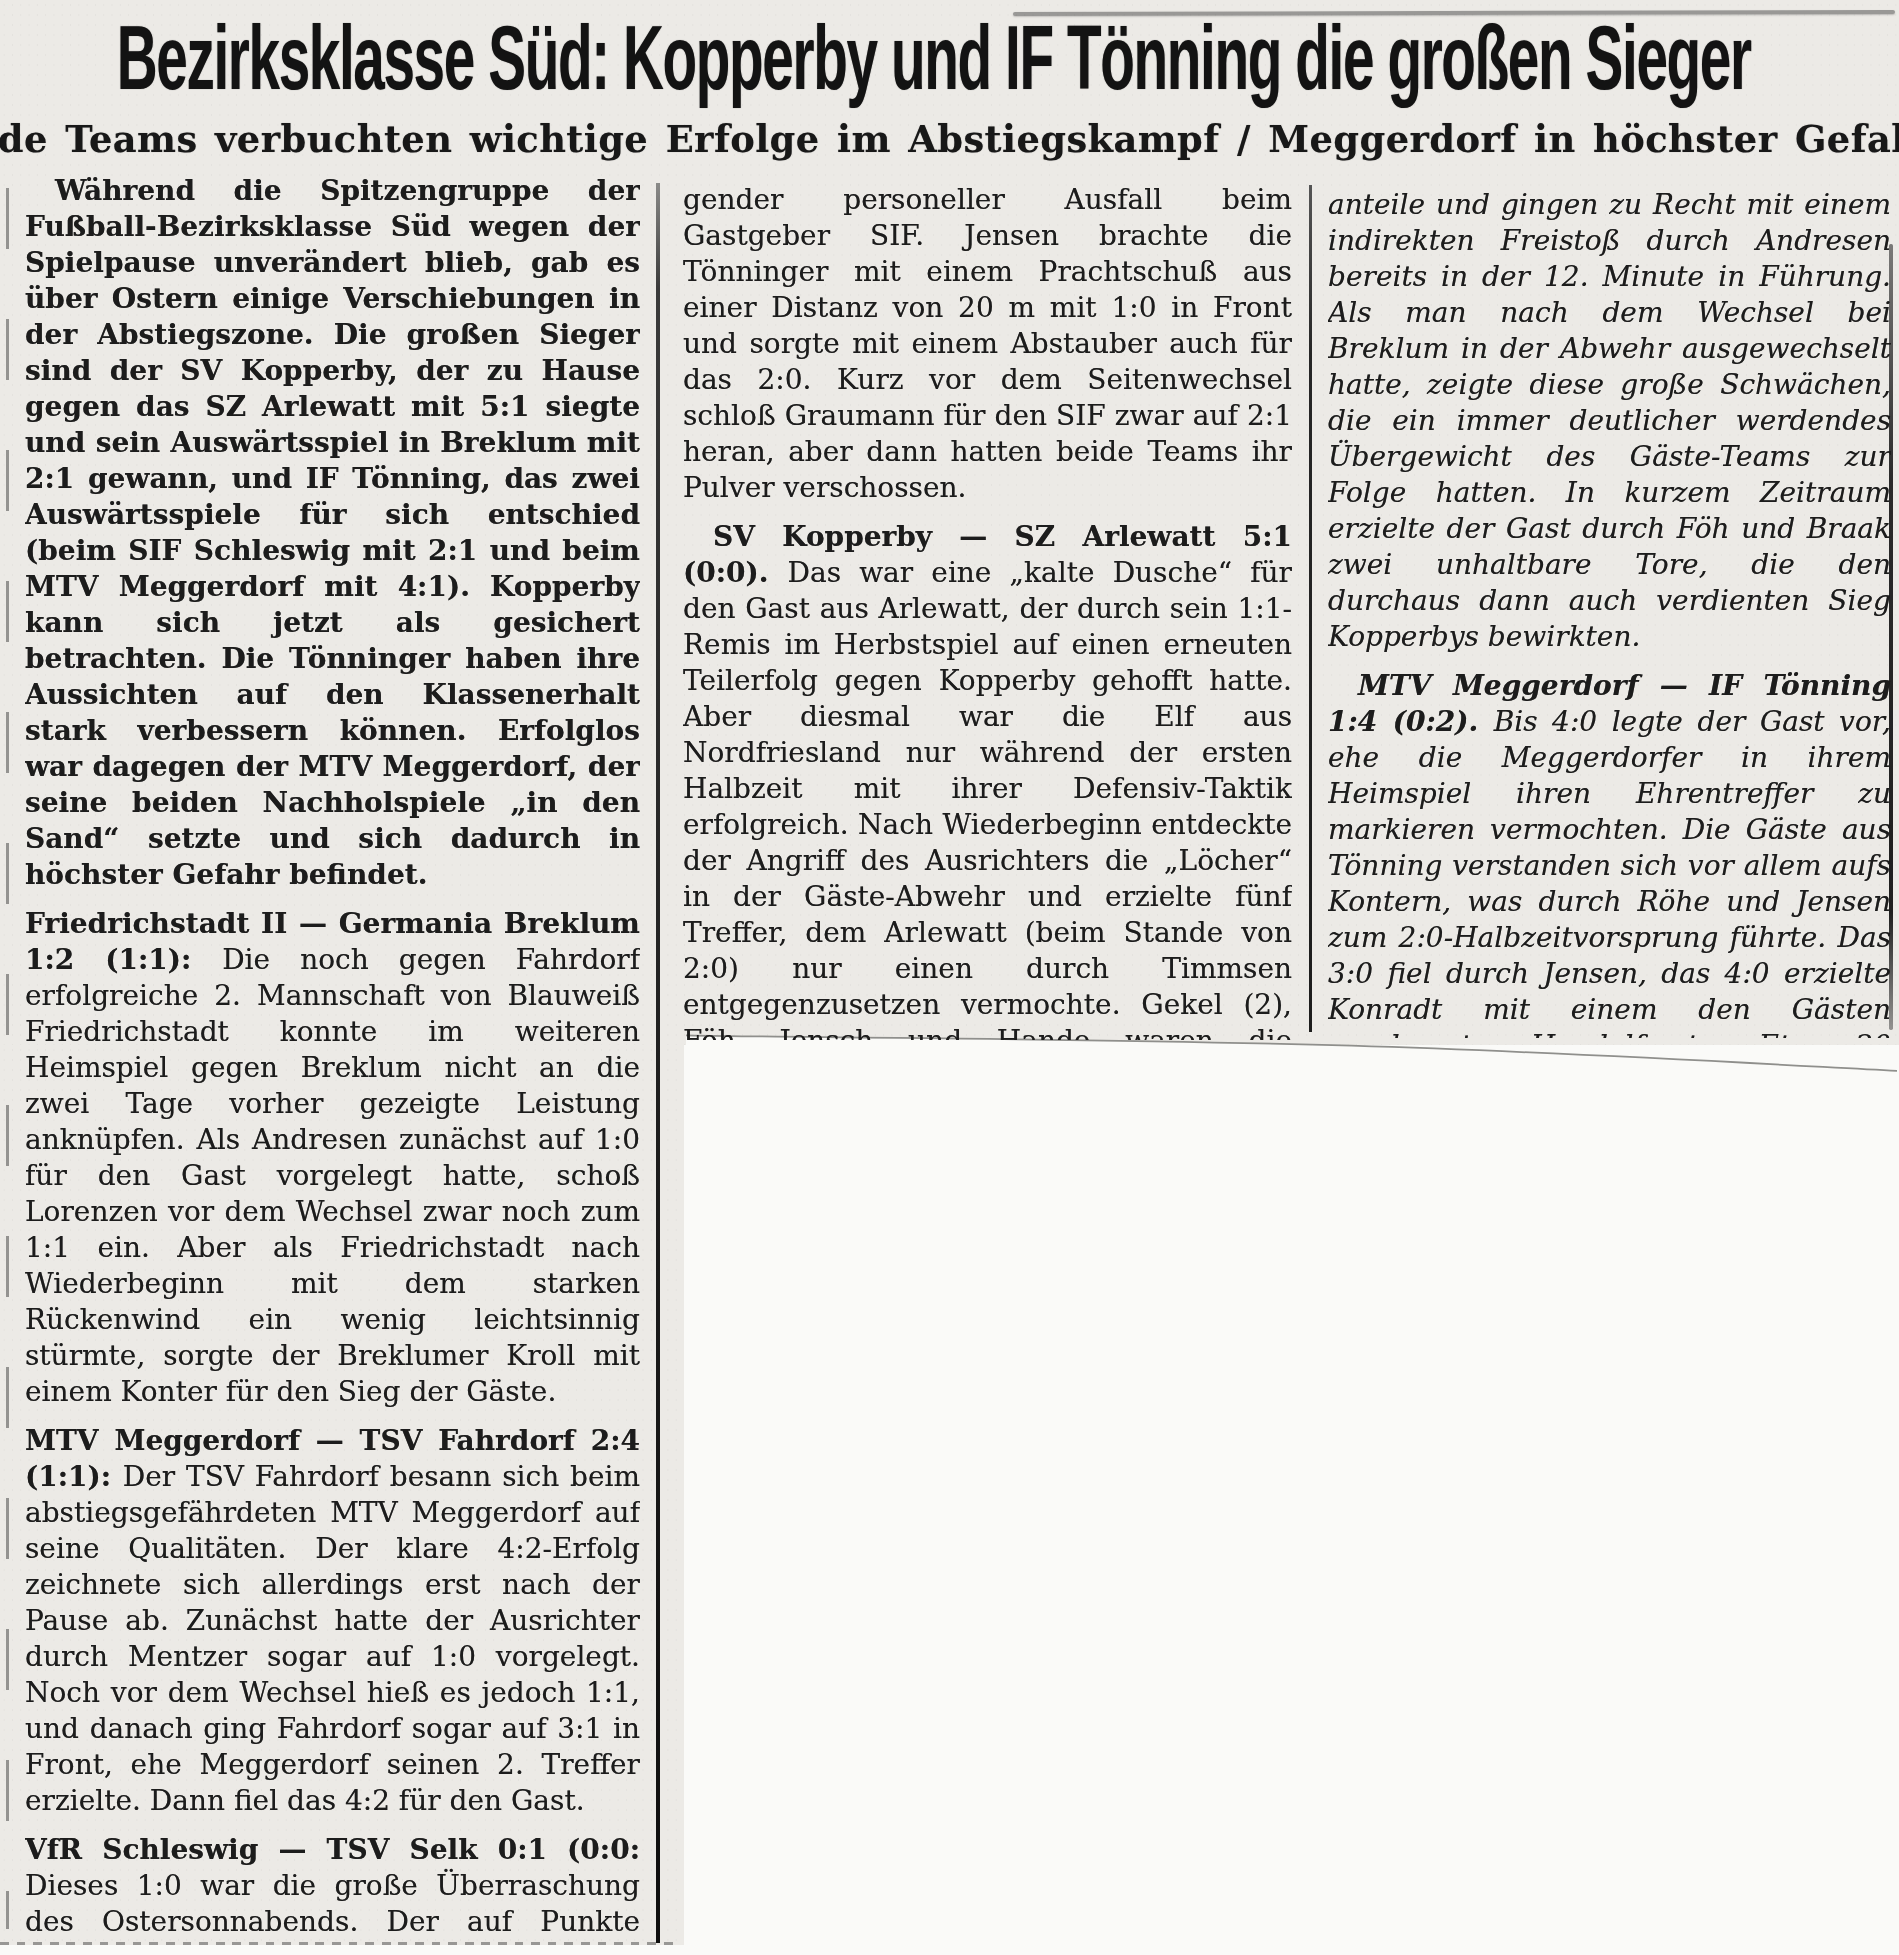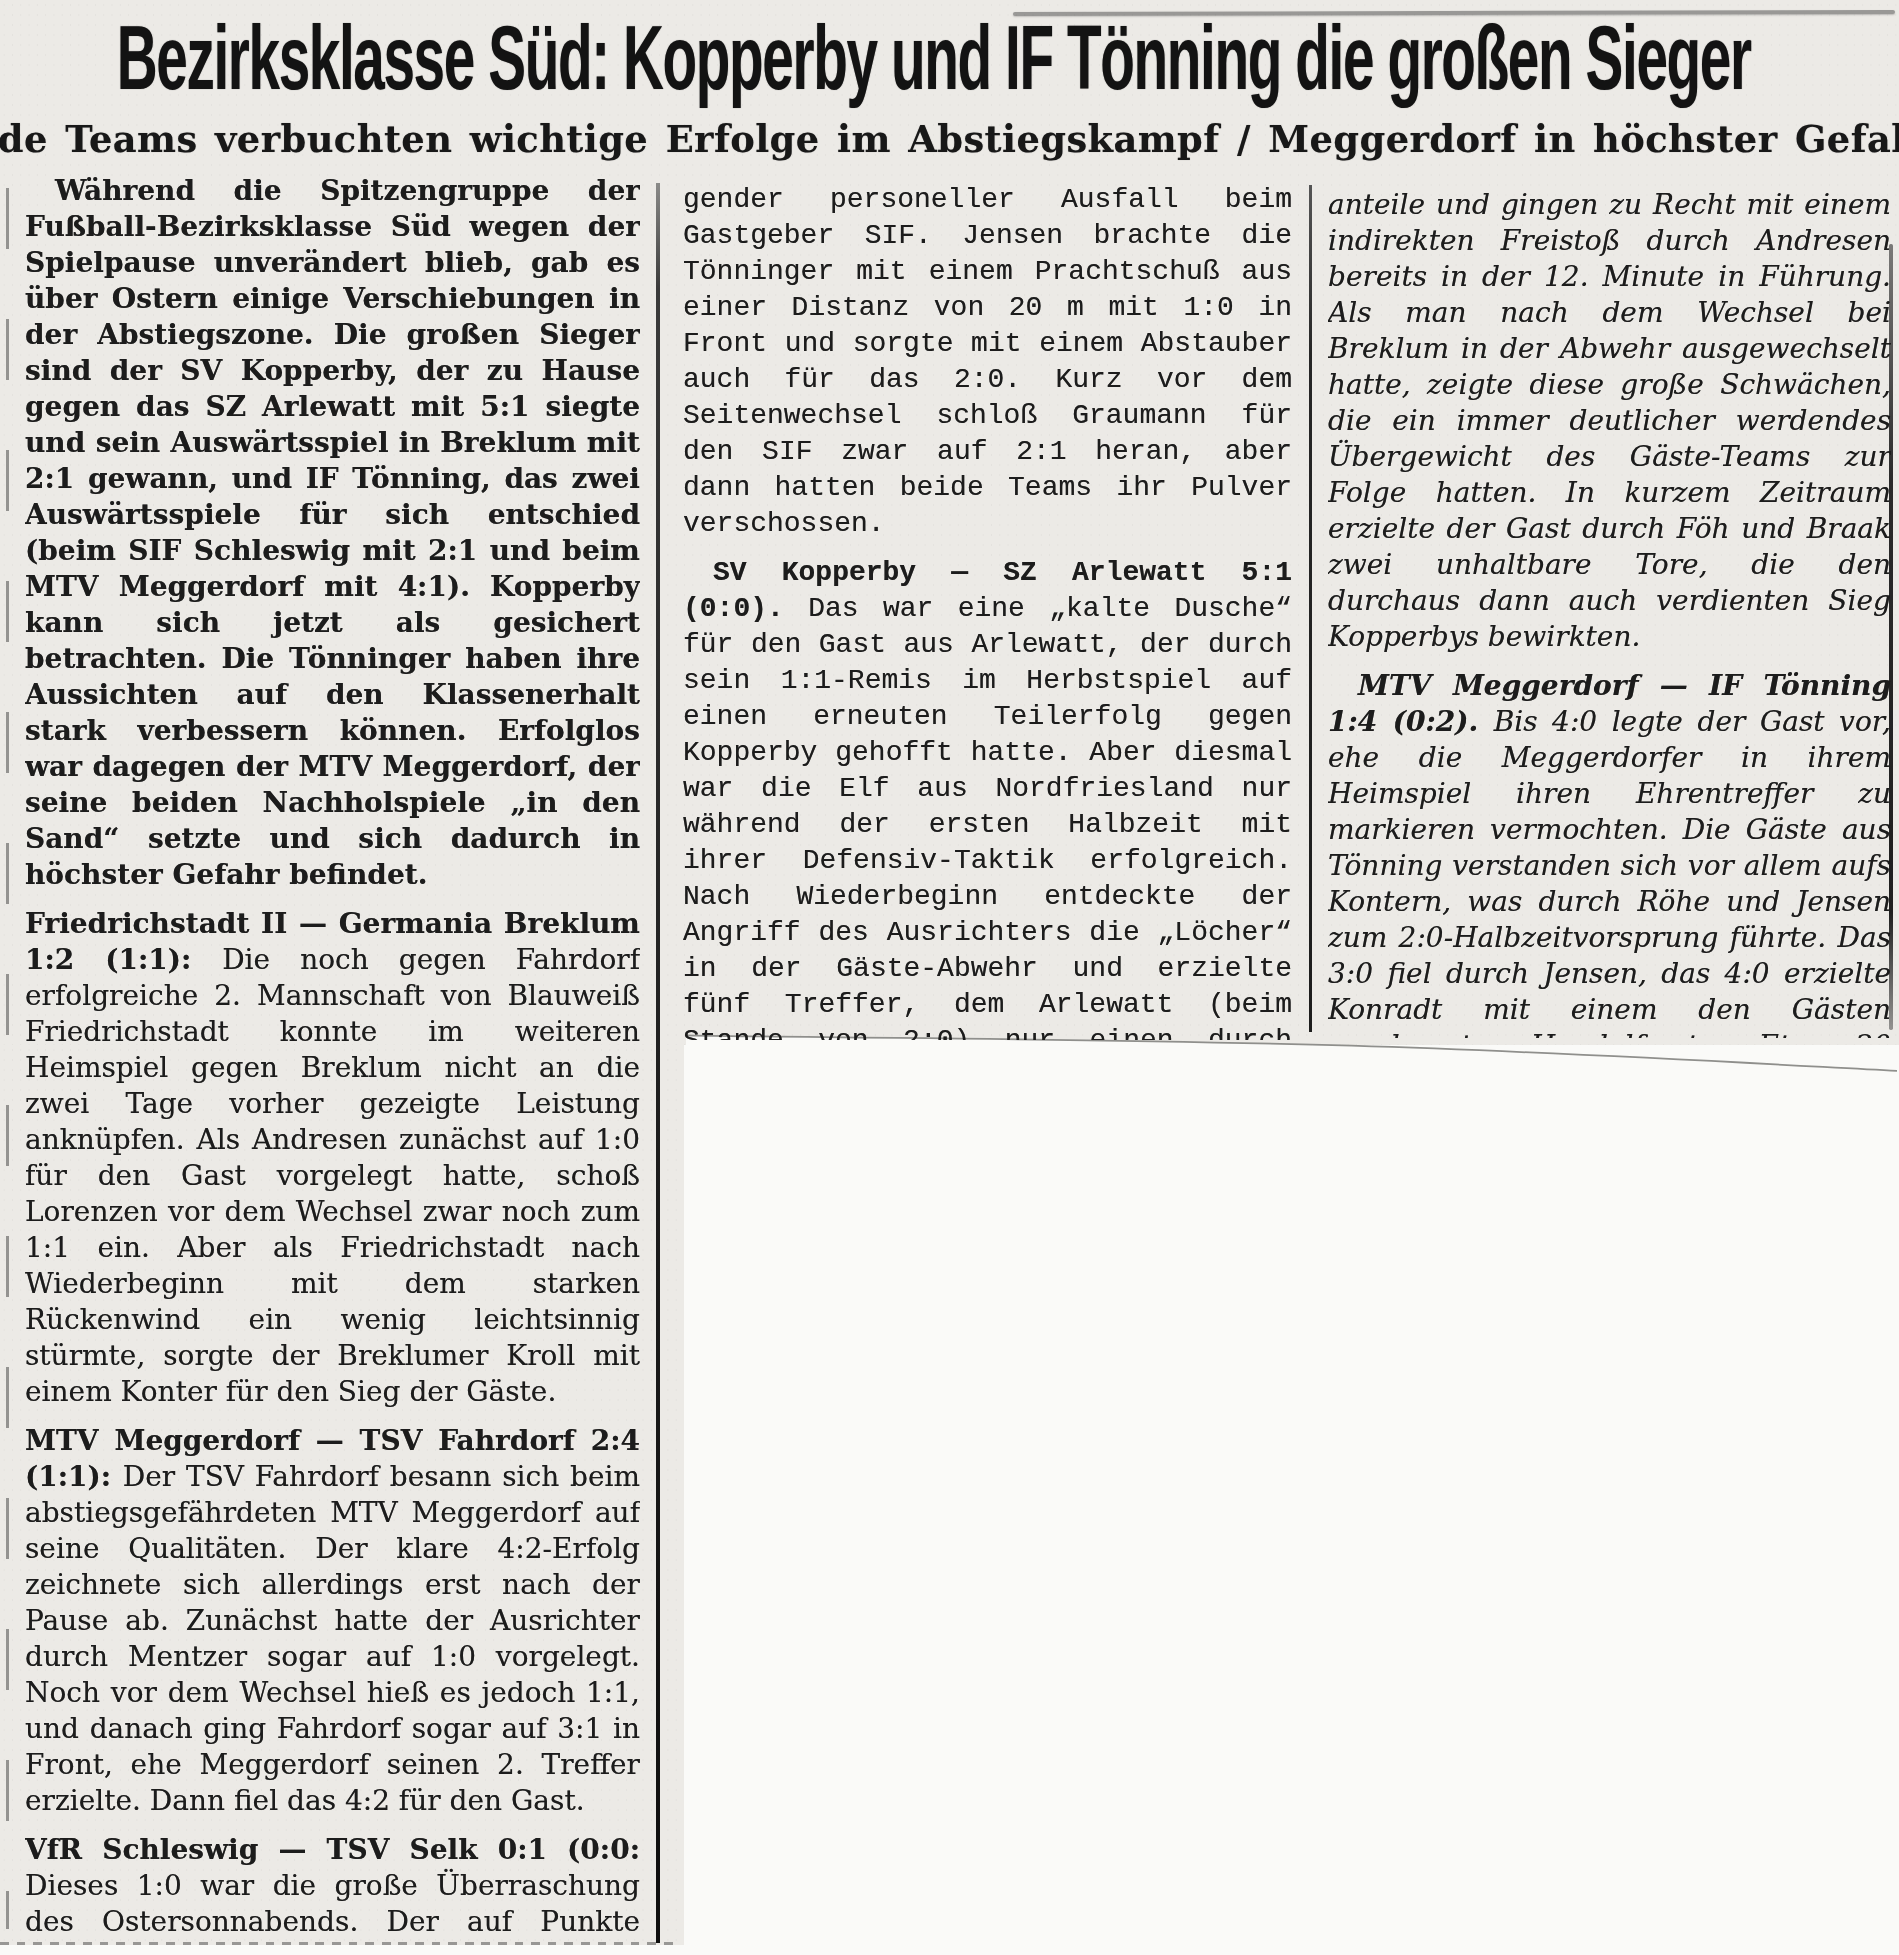--- a/index.html
+++ b/index.html
@@ -93,21 +93,21 @@
   .col{
     position:absolute;
     font-size:28px;
     line-height:36px;
     text-align:justify;
     color:var(--ink);
     text-shadow:0 0 0.6px rgba(10,10,10,.55);
     overflow:hidden;
   }
   #col1{left:25px;top:173px;width:615px;height:1762px;}
-  #col2{left:683px;top:182px;width:609px;height:858px;font-family:Liberation Mono, monospace;}
+  #col2{left:683px;top:182px;width:609px;height:858px;}
   #col3{left:1328px;top:187px;width:563px;height:851px;font-style:italic;}
   .col p{margin:0;}
   .col p + p{margin-top:13px;}
   .col p.indent{text-indent:30px;}
   .col p.bold{font-weight:700;}
   .col b.lead{font-weight:700;}
 </style>
 </head>
 <body>
 

